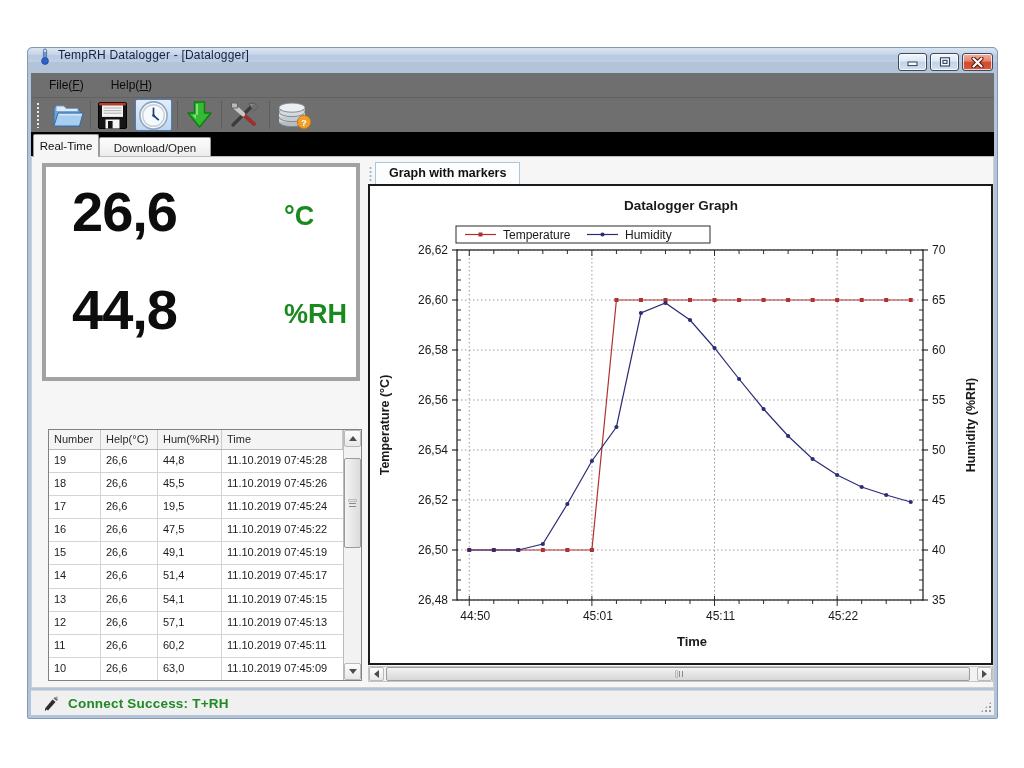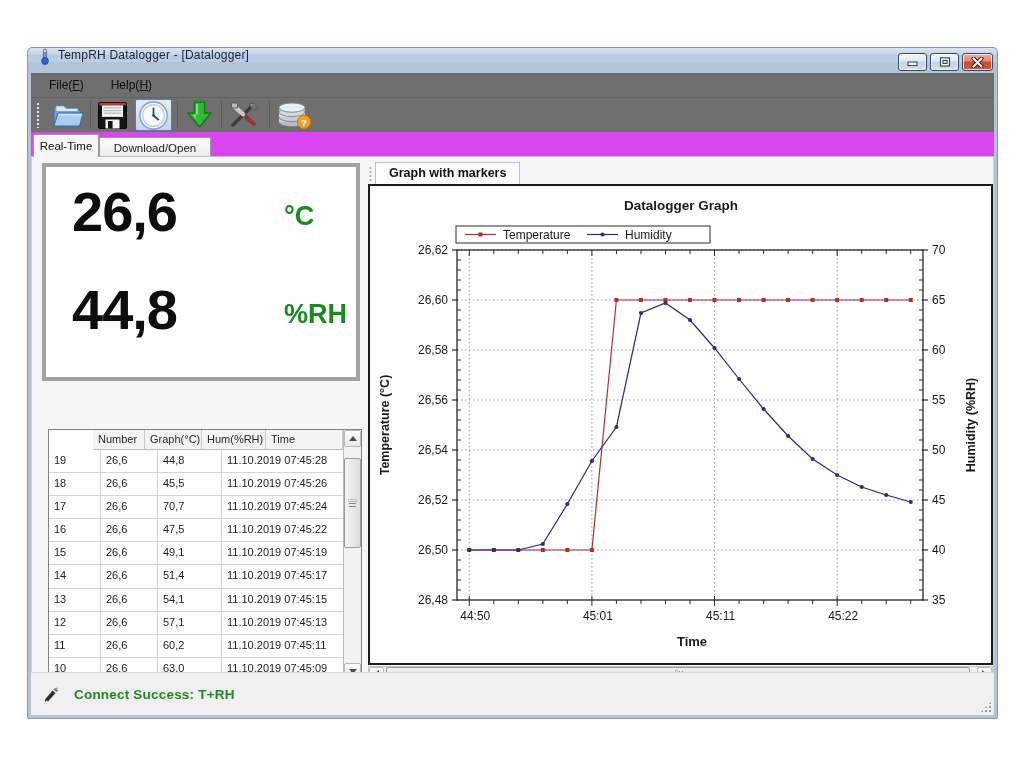--- a/index.html
+++ b/index.html
@@ -23,42 +23,42 @@
   .menu-item { font-size:12px; color:#0b0b0b; padding:4px 9px; margin-left:9px;text-align:center; }
   .menu-item u { text-decoration:underline; }
   .toolbar { position:absolute; left:3px; right:3px; top:50px; height:34px; background:#6f6f6f; display:flex; align-items:center; }
   .tb-grip { width:4px; height:26px; margin-left:5px; margin-right:4px;
              background-image:radial-gradient(circle, #e8e8e8 1px, rgba(0,0,0,0) 1.2px);
              background-size:4px 4px; background-position:center top; }
   .tb-btn { width:37px; height:32px; display:flex; align-items:center; justify-content:center; border-radius:2px; }
   .tb-btn.active { background:linear-gradient(#e3eefb, #bed7f0); border:1px solid #4e7fb7; }
   .tb-sep { width:1px; height:28px; background:#9a9a9a; border-right:1px solid #5c5c5c; margin:0 3px; }
   
-  .tabstrip { position:absolute; left:3px; right:3px; top:84px; height:24px; background:#d946ef; }
+  .tabstrip { position:absolute; left:3px; right:3px; top:84px; height:24px; background:#000000; }
   .tab { position:absolute; bottom:0; font-size:11.5px; color:#111; text-align:center;
          background:linear-gradient(#fdfdfd, #ececec); border:1px solid #9b9b9b; border-bottom:none;
          border-radius:2px 2px 0 0; padding-top:4px; }
   .tab.selected { left:2px; width:66px; height:23px; bottom:-1px; background:#f6f6f6; z-index:3; padding-top:5px; }
   .tab.unselected { left:68px; width:112px; height:19px; color:#222; }
   
   .tabpage { position:absolute; left:3px; right:3px; top:108px; height:532px; background:#f6f6f6;
              border:1px solid #cfcfcf; border-top:1px solid #bdbdbd; }
   
   .display-panel { position:absolute; left:10px; top:6px; width:318px; height:218px;
                    background:#ffffff; border:4px solid #a2a2a2; }
   .reading { position:absolute; left:0; width:100%; }
   .reading .value { position:absolute; left:26px; font-size:56px; font-weight:bold; color:#0d0d0d; letter-spacing:-1px; }
   .reading .unit { position:absolute; left:238px; font-size:27px; font-weight:bold; color:#1a8a1f; }
   
   .data-table { position:absolute; left:16px; top:272px; width:314px; height:252px;
                 background:#ffffff; border:1px solid #828282; display:flex; }
   .grid { flex:1 1 auto; display:flex; flex-direction:column; font-size:11px; color:#1c1c1c; }
   .trow { display:flex; flex:1 1 auto; border-bottom:1px solid #d4d4d4; }
   .trow:last-child { border-bottom:none; }
-  .trow.head { flex:0 0 20px; border-bottom:1px solid #b9b9b9; background:#f4f4f4; color:#2a2a2a;margin-left:44px; }
+  .trow.head { flex:0 0 20px; border-bottom:1px solid #b9b9b9; background:#f4f4f4; color:#2a2a2a; }
   .tcell { padding:4px 0 0 5px; border-right:1px solid #d4d4d4; overflow:hidden; white-space:nowrap; }
   .trow.head .tcell { padding-top:3px; border-right:1px solid #c9c9c9; }
   .c0 { width:52px; } .c1 { width:57px; } .c2 { width:64px; } .c3 { flex:1; border-right:none; }
   
   .vscroll { flex:0 0 18px; background:#f2f2f2; border-left:1px solid #bcbcbc; position:relative; }
   .sb-btn { position:absolute; left:0; width:17px; height:17px; background:linear-gradient(#fdfdfd,#e8e8e8);
             border:1px solid #b9b9b9; border-radius:2px; display:flex; align-items:center; justify-content:center; }
   .vscroll .up { top:0; } .vscroll .down { bottom:0; }
   .vthumb { position:absolute; left:0px; top:28px; width:17px; height:90px; background:linear-gradient(90deg,#f4f4f4,#dcdcdc);
             border:1px solid #9b9b9b; border-radius:2px; }
@@ -79,22 +79,22 @@
   .graph-panel { position:absolute; left:336px; top:27px; width:625px; height:481px; background:#ffffff; border:2px solid #1a1a1a; }
   .hscroll { position:absolute; left:336px; top:509px; width:625px; height:16px; background:#f2f2f2;
              border:1px solid #c4c4c4; }
   .hscroll .sb-btn { width:15px; height:14px; }
   .hscroll .left { left:0; top:0; } .hscroll .right { left:auto; right:0; top:0; }
   .hthumb { position:absolute; left:17px; top:0px; width:584px; height:14px; background:linear-gradient(#f2f2f2,#d7d7d7);
             border:1px solid #9b9b9b; border-radius:2px; }
   .hthumb:after { content:""; position:absolute; top:3px; bottom:3px; left:289px; width:1px;
                   box-shadow:0 0 0 0.5px #8a8a8a, 3px 0 0 0 #8a8a8a, 6px 0 0 0 #8a8a8a; }
   
-  .statusbar { position:absolute; left:3px; right:3px; bottom:3px; height:43px; background:#f0f0f0;
-               border-top:1px solid #d9d9d9; display:flex; align-items:center;gap:6px; }
+  .statusbar { position:absolute; left:3px; right:3px; bottom:3px; height:25px; background:#f0f0f0;
+               border-top:1px solid #d9d9d9; display:flex; align-items:center; }
   .status-icon { margin-left:12px; }
   .status-text { margin-left:8px; font-size:13.5px; font-weight:bold; color:#1f8a24; letter-spacing:0.2px; }
   .size-grip { position:absolute; right:2px; bottom:2px; width:12px; height:12px;
                background-image:radial-gradient(circle, #9a9a9a 1px, rgba(0,0,0,0) 1.2px); background-size:4px 4px;
                clip-path:polygon(100% 0, 100% 100%, 0 100%); }
   svg text { font-family:"Liberation Sans", sans-serif; }
 </style>
 </head>
 <body>
 
@@ -213,40 +213,40 @@
       <div class="reading" style="top:110px; height:66px;">
         <span class="value">44,8</span>
         <span class="unit" style="top:22px;">%RH</span>
       </div>
     </div>
 
     <div class="data-table">
       <div class="grid" id="grid">
           <div class="trow head">
             <div class="tcell c0">Number</div>
-            <div class="tcell c1">Graph(°C)</div>
+            <div class="tcell c1">Help(°C)</div>
             <div class="tcell c2">Hum(%RH)</div>
             <div class="tcell c3">Time</div>
           </div>
           <div class="trow">
             <div class="tcell c0">19</div>
             <div class="tcell c1">26,6</div>
             <div class="tcell c2">44,8</div>
             <div class="tcell c3">11.10.2019 07:45:28</div>
           </div>
           <div class="trow">
             <div class="tcell c0">18</div>
             <div class="tcell c1">26,6</div>
             <div class="tcell c2">45,5</div>
             <div class="tcell c3">11.10.2019 07:45:26</div>
           </div>
           <div class="trow">
             <div class="tcell c0">17</div>
             <div class="tcell c1">26,6</div>
-            <div class="tcell c2">70,7</div>
+            <div class="tcell c2">19,5</div>
             <div class="tcell c3">11.10.2019 07:45:24</div>
           </div>
           <div class="trow">
             <div class="tcell c0">16</div>
             <div class="tcell c1">26,6</div>
             <div class="tcell c2">47,5</div>
             <div class="tcell c3">11.10.2019 07:45:22</div>
           </div>
           <div class="trow">
             <div class="tcell c0">15</div>

